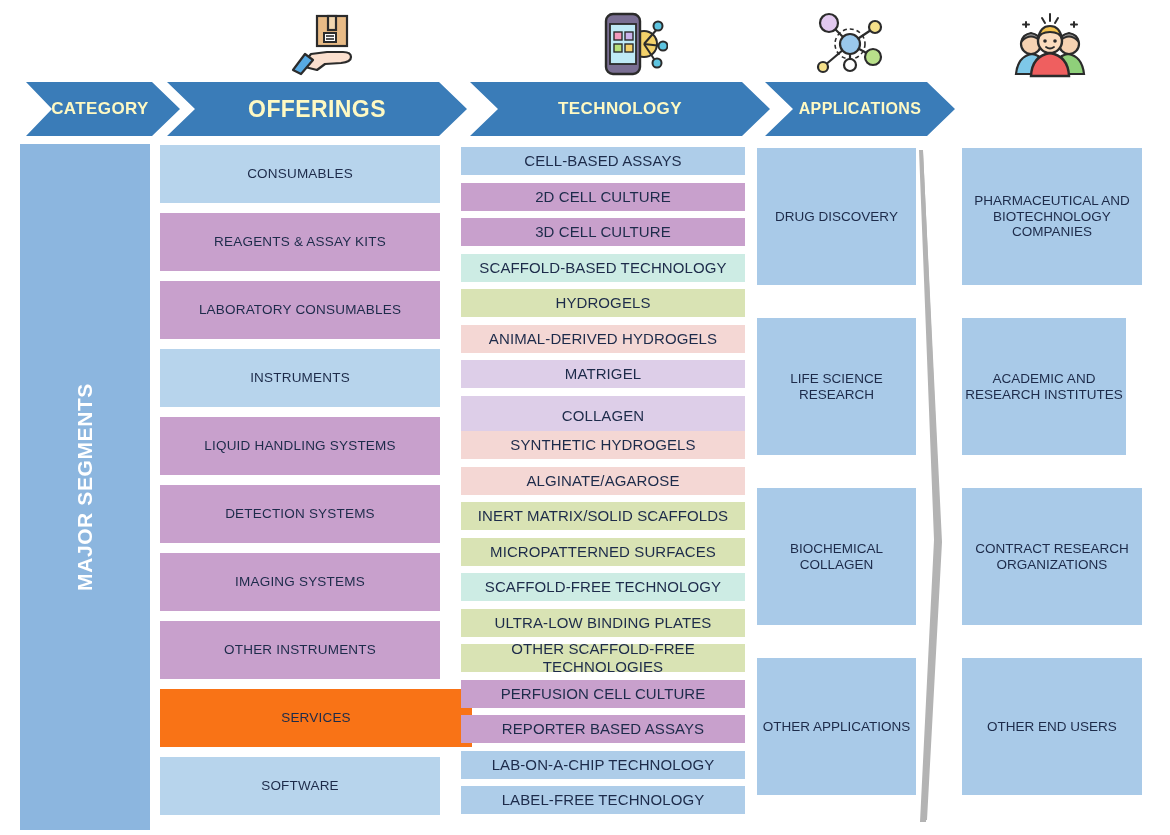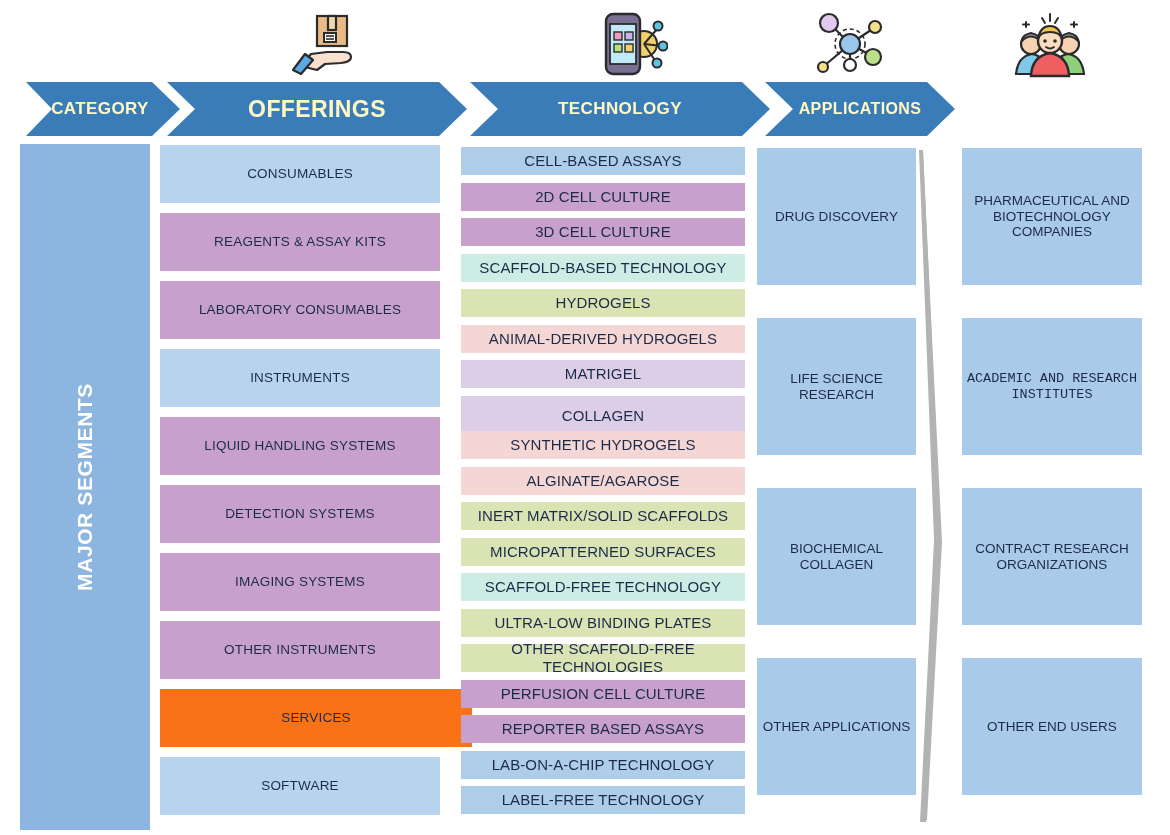--- a/index.html
+++ b/index.html
@@ -255,21 +255,21 @@
         <span>BIOCHEMICAL COLLAGEN</span>
       </div>
       <div class="box app-box" style="left: 757px; width: 159px; top: 658px; height: 137px; background: rgb(169, 202, 232);">
         <span>OTHER APPLICATIONS</span>
       </div>
     </div>
   <div id="endusers-col">
       <div class="box end-box" style="left: 962px; width: 180px; top: 148px; height: 137px; background: rgb(169, 202, 232);">
         <span>PHARMACEUTICAL AND BIOTECHNOLOGY COMPANIES</span>
       </div>
-      <div class="box end-box" style="left: 962px; width: 180px; top: 318px; height: 137px; background: rgb(169, 202, 232); font-family: Liberation Mono, monospace;">
+      <div class="box end-box" style="left: 962px; width: 164px; top: 318px; height: 137px; background: rgb(169, 202, 232);">
         <span>ACADEMIC AND RESEARCH INSTITUTES</span>
       </div>
       <div class="box end-box" style="left: 962px; width: 180px; top: 488px; height: 137px; background: rgb(169, 202, 232);">
         <span>CONTRACT RESEARCH ORGANIZATIONS</span>
       </div>
       <div class="box end-box" style="left: 962px; width: 180px; top: 658px; height: 137px; background: rgb(169, 202, 232);">
         <span>OTHER END USERS</span>
       </div>
     </div>
 

